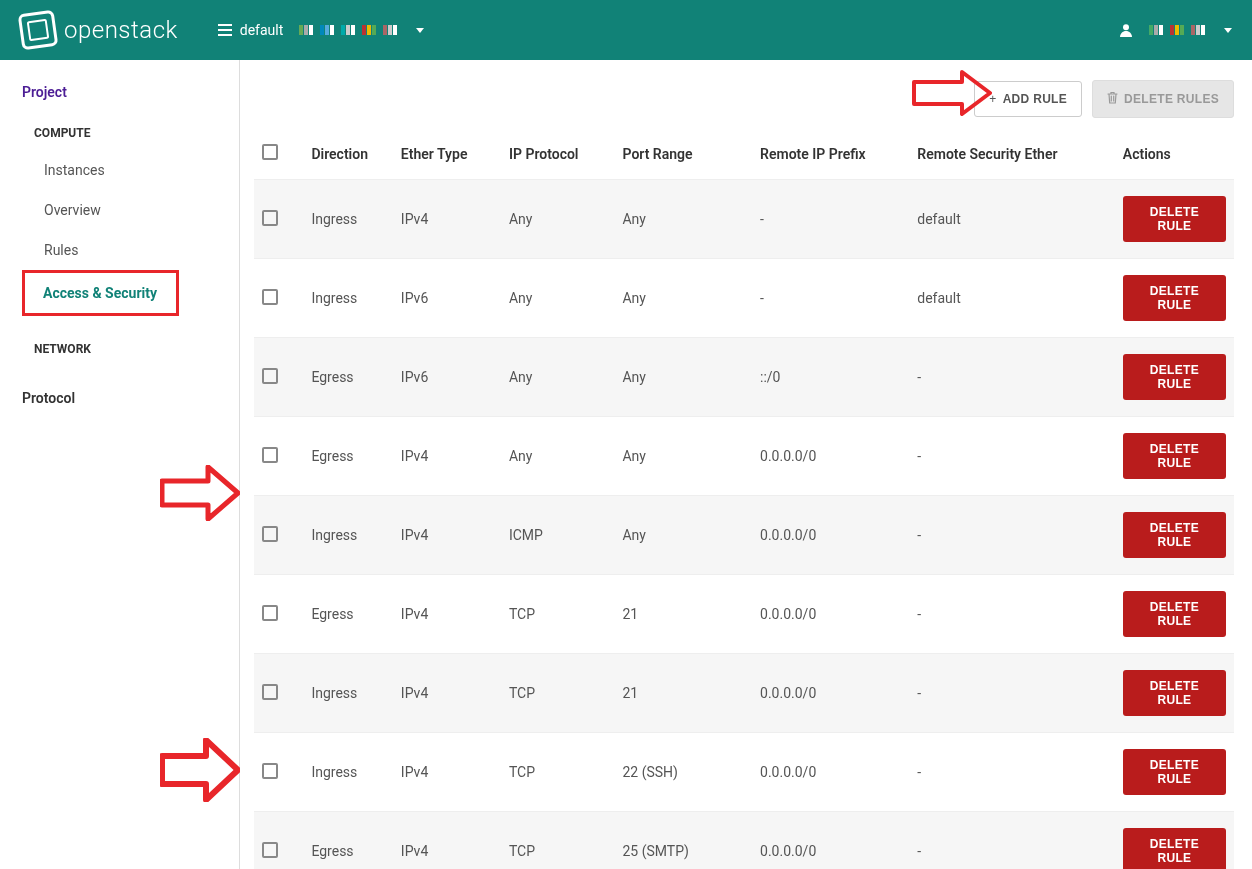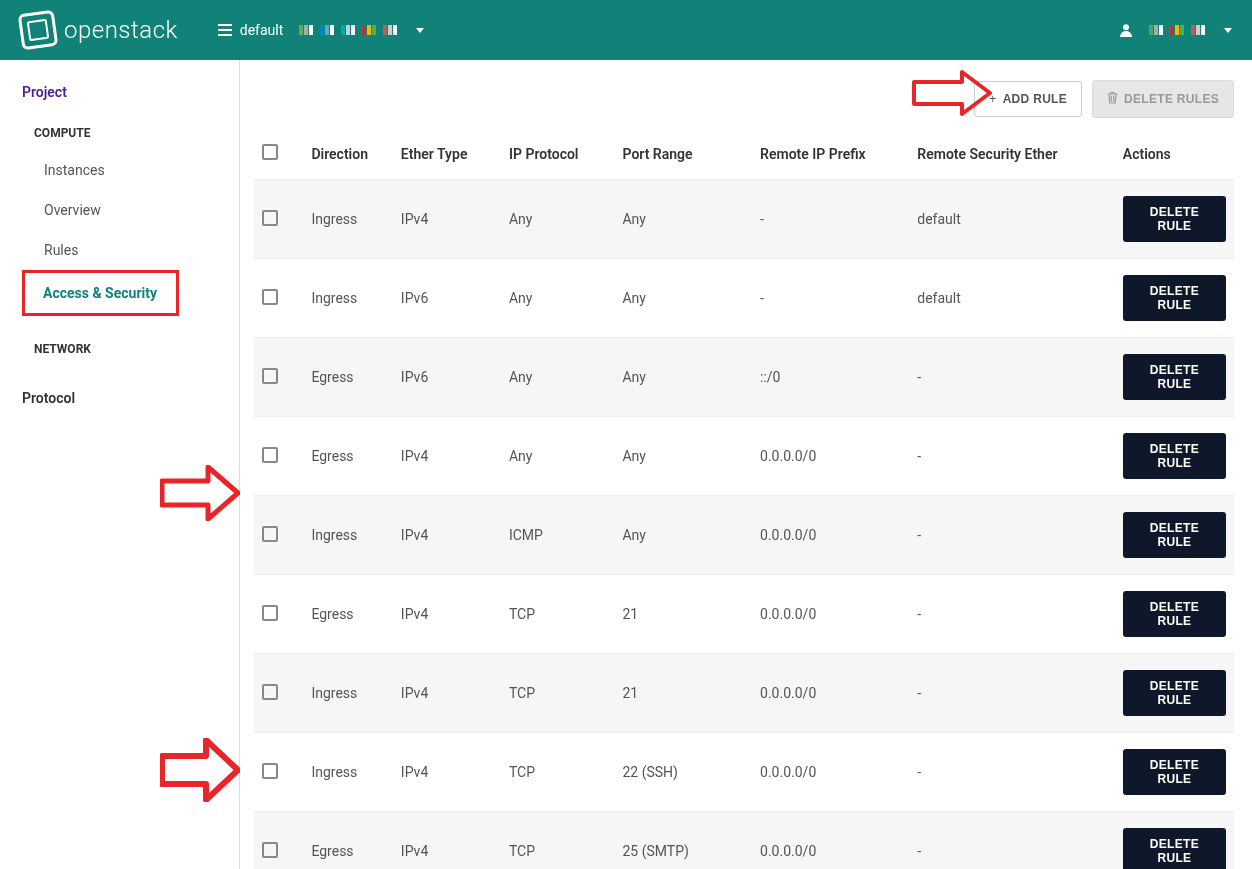--- a/index.html
+++ b/index.html
@@ -190,21 +190,21 @@
   background: #f6f6f6;
 }
 .chk {
   width: 16px; height: 16px;
   border: 2px solid #888;
   border-radius: 2px;
   display: inline-block;
   cursor: pointer;
 }
 .btn-del-row {
-  background: #0f172a;
+  background: #b91c1c;
   color: #fff;
   font-size: 12px;
   font-weight: 700;
   letter-spacing: 0.3px;
   padding: 9px 14px;
   border: none;
   border-radius: 3px;
   cursor: pointer;
   text-transform: uppercase;
 }

